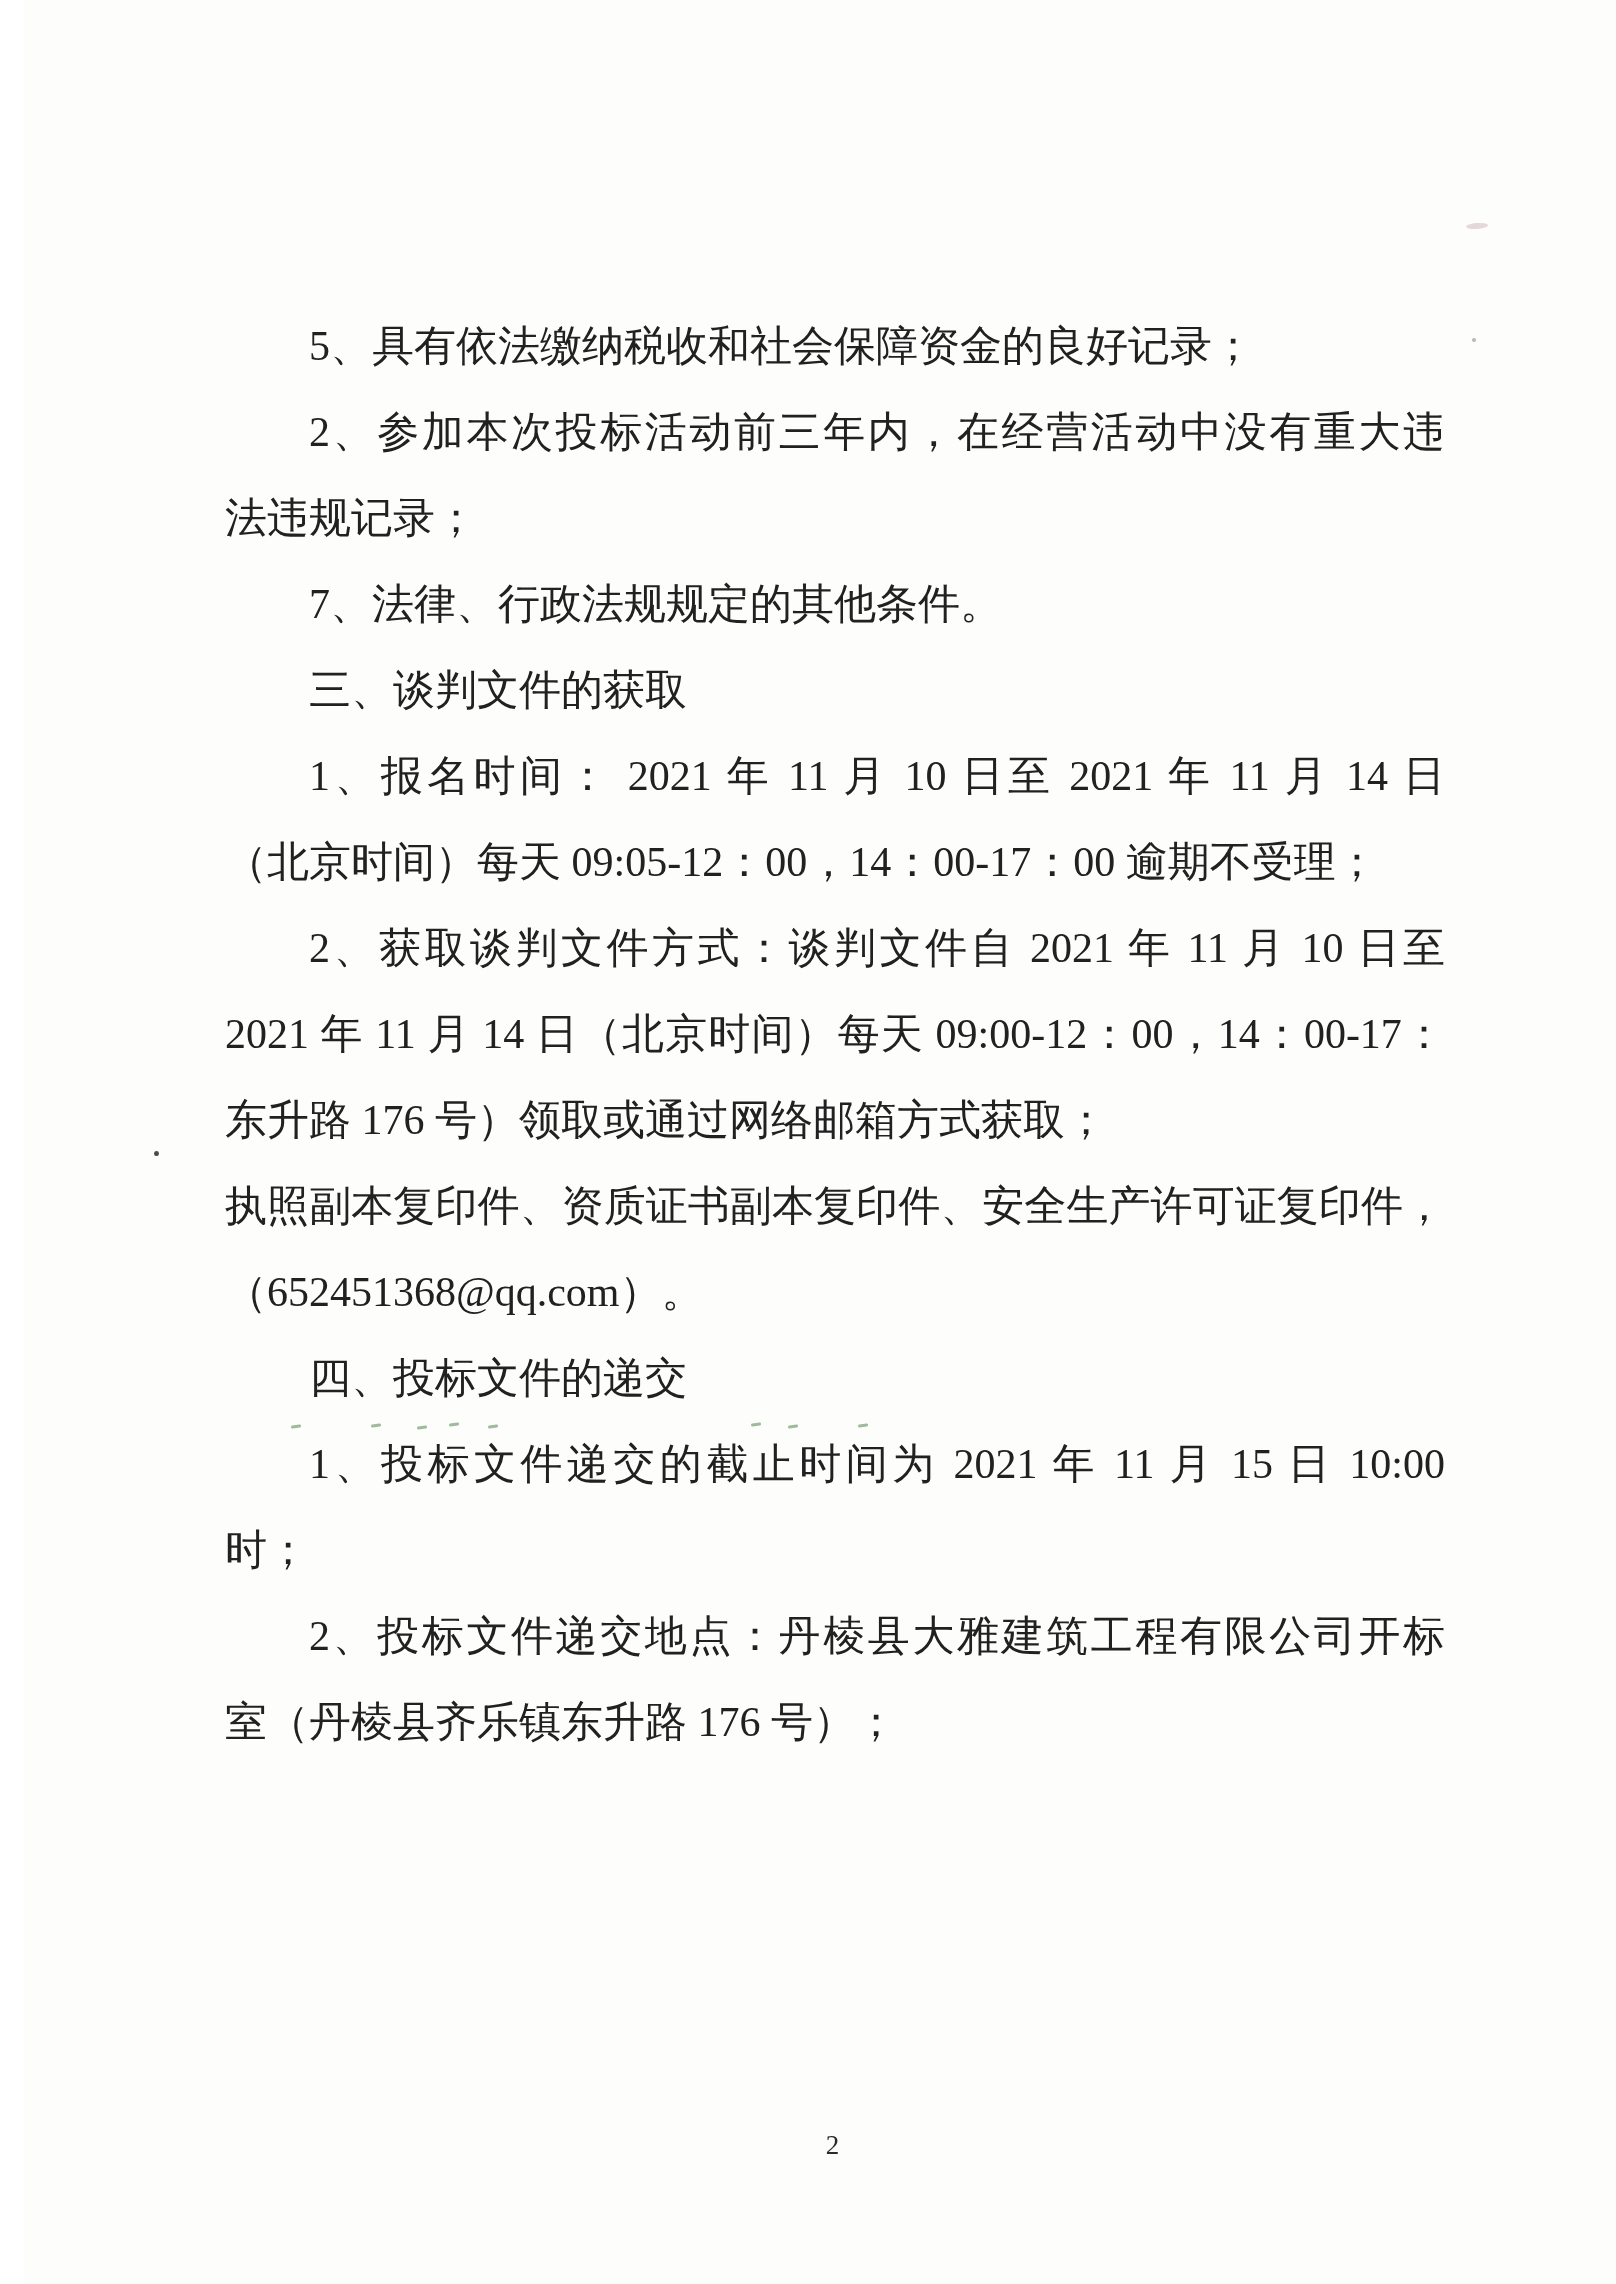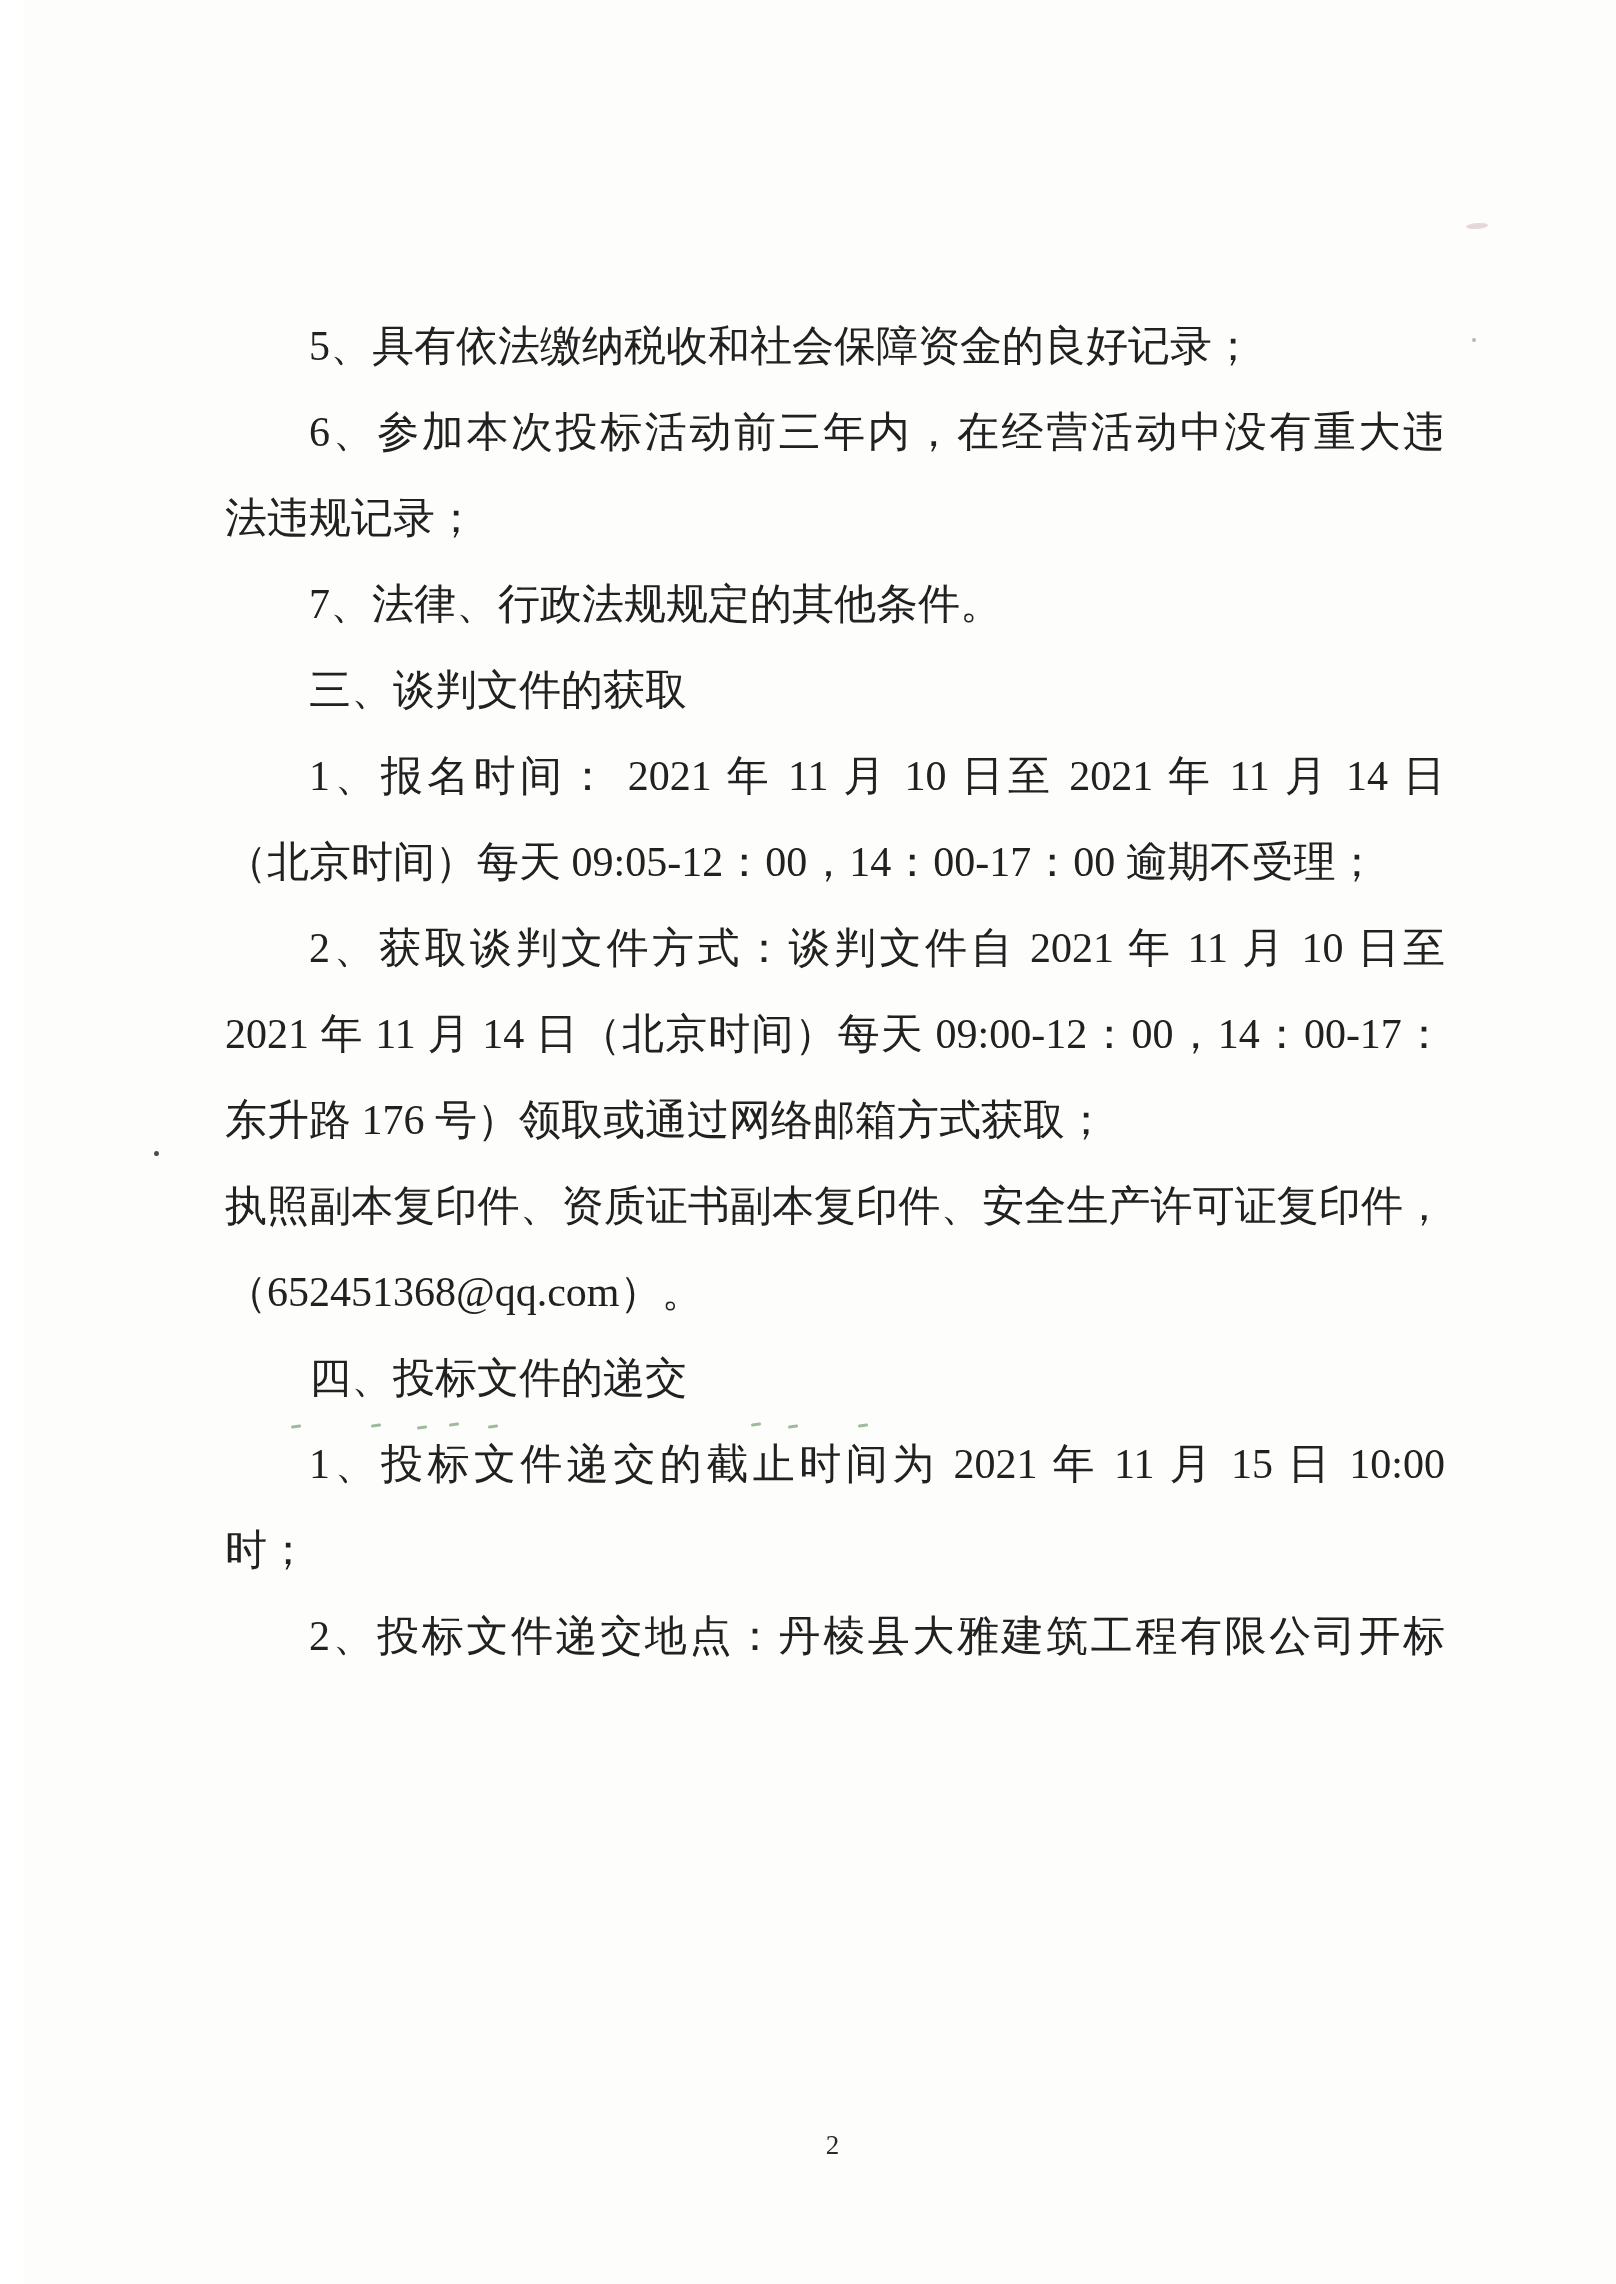--- a/index.html
+++ b/index.html
@@ -69,35 +69,36 @@
   }
 </style>
 </head>
 <body>
 
 <div class="page">
 
   <div class="doc-text">
 
   <div class="line indent"><span>5、具有依法缴纳税收和社会保障资金的良好记录；</span></div>
-      <div class="line indent just"><span>6、参加本次投标活动前三年内，在经营活动中没有重大违</span></div>
+      <div class="line indent just"><span>2、参加本次投标活动前三年内，在经营活动中没有重大违</span></div>
       <div class="line"><span>法违规记录；</span></div>
       <div class="line indent"><span>7、法律、行政法规规定的其他条件。</span></div>
       <div class="line indent bold"><span>三、谈判文件的获取</span></div>
       <div class="line indent just"><span>1、报名时间： 2021 年 11 月 10 日至 2021 年 11 月 14 日</span></div>
       <div class="line"><span>（北京时间）每天 09:05-12：00，14：00-17：00 逾期不受理；</span></div>
       <div class="line indent just"><span>2、获取谈判文件方式：谈判文件自 2021 年 11 月 10 日至</span></div>
       <div class="line just"><span>2021 年 11 月 14 日（北京时间）每天 09:00-12：00，14：00-17：</span></div>
       <div class="line"><span>东升路 176 号）领取或通过网络邮箱方式获取；</span></div>
       <div class="line just"><span>执照副本复印件、资质证书副本复印件、安全生产许可证复印件，</span></div>
       <div class="line"><span>（652451368@qq.com）。</span></div>
       <div class="line indent bold"><span>四、投标文件的递交</span></div>
       <div class="line indent just"><span>1、投标文件递交的截止时间为 2021 年 11 月 15 日 10:00</span></div>
       <div class="line"><span>时；</span></div>
       <div class="line indent just"><span>2、投标文件递交地点：丹棱县大雅建筑工程有限公司开标</span></div>
+      <div class="line"><span>室（丹棱县齐乐镇东升路 176 号）；</span></div>
     </div>
 
   <div class="page-number">2</div>
 
   <div>
 
   <div class="artifact dot" style="left: 130px; top: 1151px;"></div>
       <div class="artifact smudge" style="left: 1442px; top: 223px;"></div>
       <div class="artifact tiny-dot" style="left: 1448px; top: 338px;"></div>
       <div class="artifact speck" style="left: 267px; top: 1425px;"></div>

